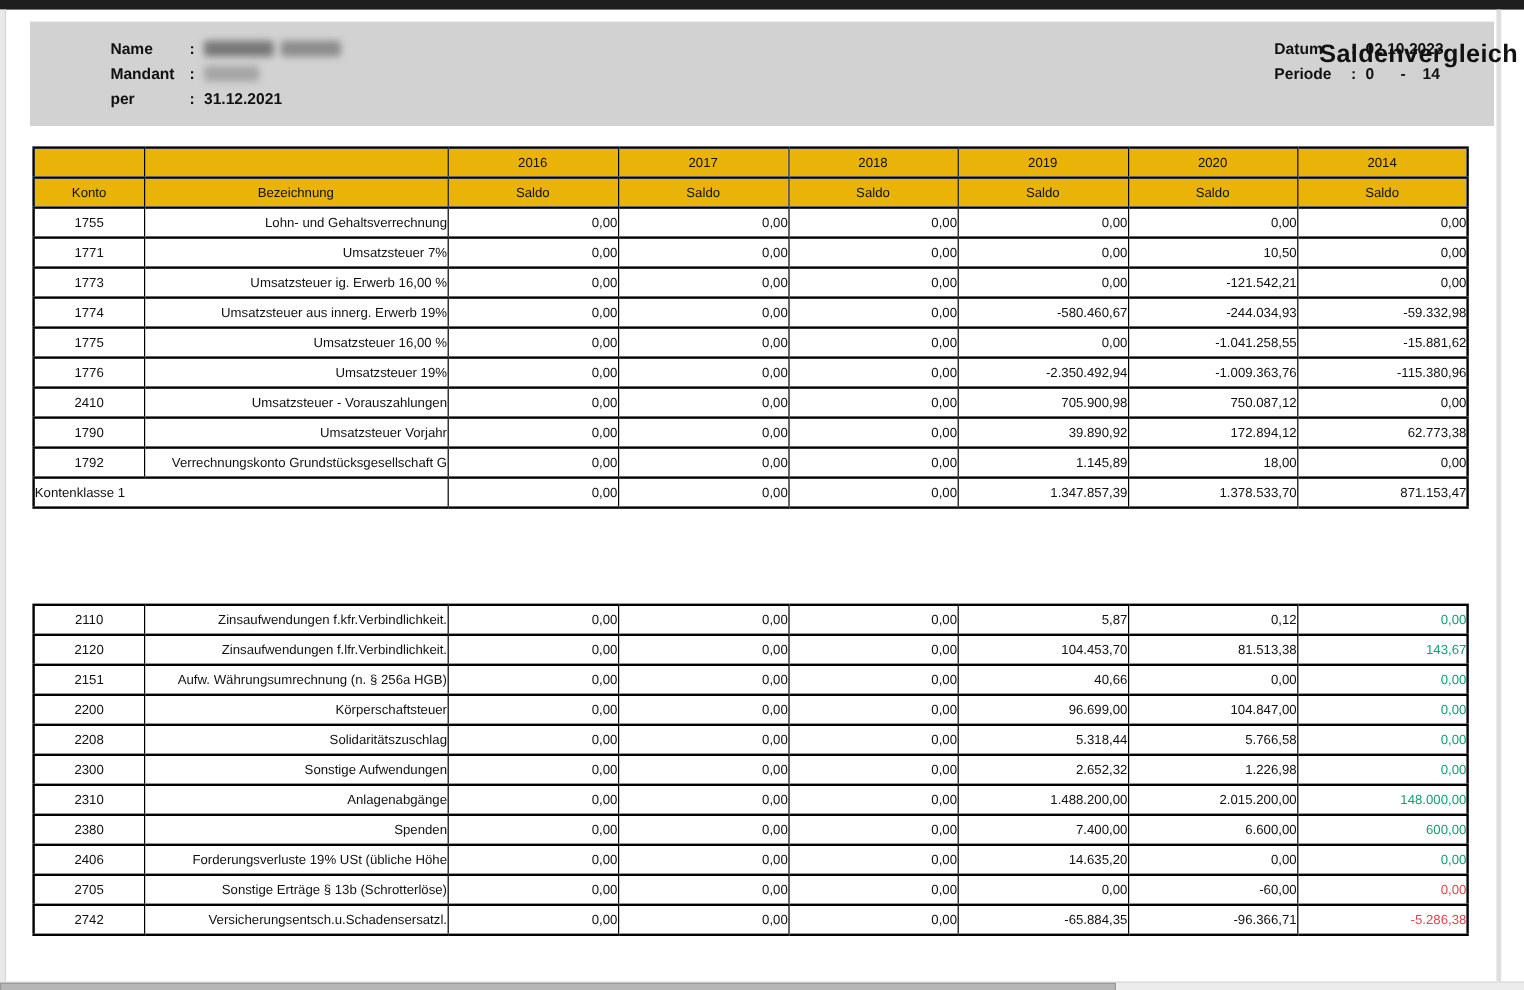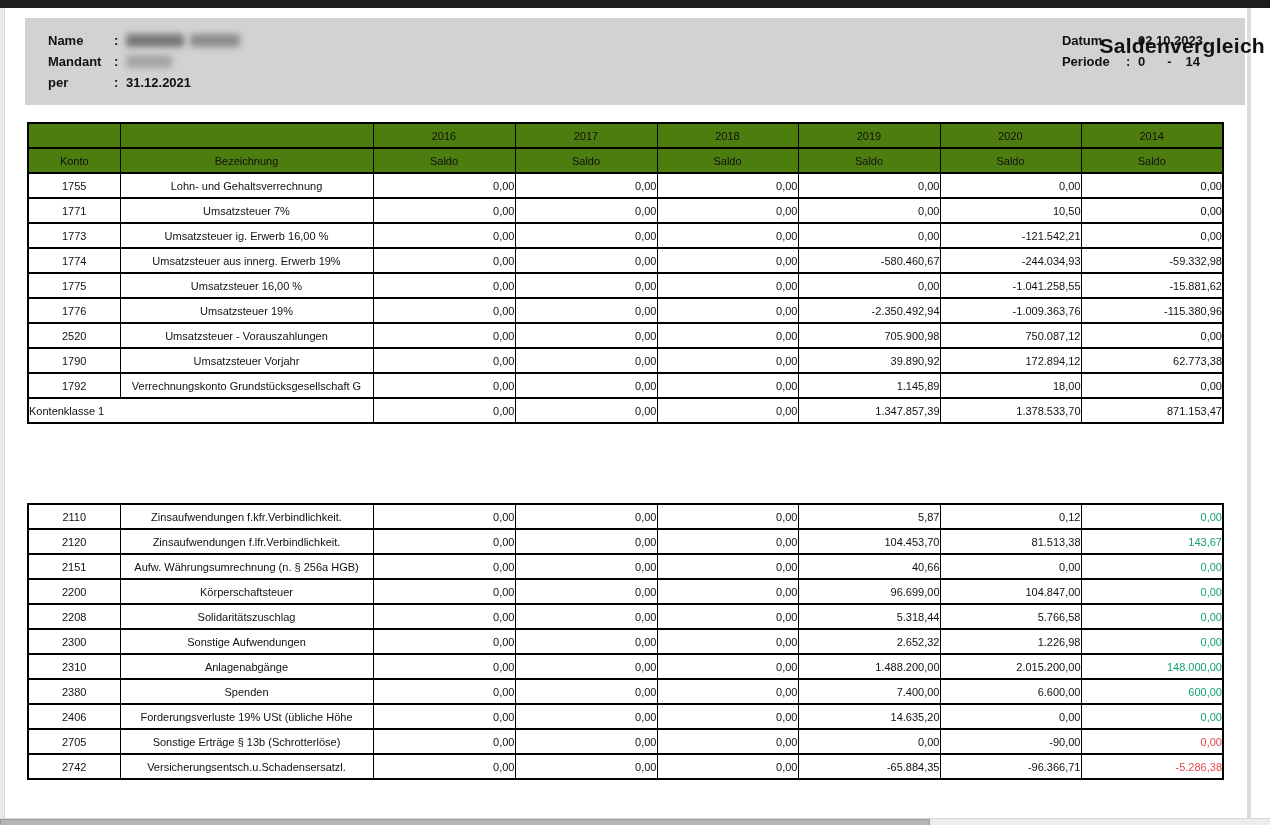--- a/index.html
+++ b/index.html
@@ -5,39 +5,39 @@
   html,body{margin:0;padding:0;width:1270px;height:825px;overflow:hidden;
     background:#ffffff;font-family:"Liberation Sans", sans-serif;color:#111;}
   .screen{position:relative;width:1270px;height:825px;background:#fff;}
   .topbar{position:absolute;left:0;top:0;width:1270px;height:8px;background:#1e1e1e;}
   .left-strip{position:absolute;left:0;top:8px;width:5px;height:817px;background:#e9e9e9;border-right:1px solid #d6d6d6;box-sizing:border-box;}
   .right-strip{position:absolute;left:1247px;top:8px;width:4px;height:810px;background:#dedede;}
   
   .band{position:absolute;left:25px;top:18px;width:1220px;height:87px;background:#d2d2d2;}
   .meta-left{position:absolute;left:23px;top:12px;font-size:13px;font-weight:bold;line-height:21px;}
   .meta-row{display:flex;align-items:center;height:21px;}
-  .meta-row .lbl{width:66px;}
+  .meta-row .lbl{width:66px;margin-left:44px;}
   .meta-row .colon{width:12px;}
   .redact{display:inline-block;height:13px;border-radius:3px;filter:blur(3px);}
   .redact.dark{background:#787878;}
   .redact.mid{background:#8c8c8c;}
   .redact.light{background:#a5a5a5;}
   .band-title{position:absolute;left:0;top:16px;width:1240px;text-align:right;
     font-size:21px;font-weight:bold;letter-spacing:.3px;}
   .meta-right{position:absolute;right:42px;top:12px;font-size:13px;font-weight:bold;line-height:22px;}
   .meta-right .meta-row .lbl{width:64px;}
   .periode-sep{display:inline-block;margin:0 14px 0 22px;}
   
   table.report{position:absolute;left:27px;width:1197px;border-collapse:collapse;table-layout:fixed;
     font-size:11px;background:#fff;border:2px solid #000;}
   table.report td, table.report th{border:1px solid #000;border-top-width:2px;border-bottom-width:2px;
     height:23px;padding:0;overflow:hidden;white-space:nowrap;font-weight:normal;box-sizing:content-box;}
-  table.report th{background:#4d7c0f;}
+  table.report th{background:#eab308;}
   td.konto{text-align:center;padding-right:8px;}
-  td.bez{text-align:center;padding-left:4px;}
+  td.bez{text-align:right;padding-left:4px;}
   td.num{text-align:right;padding-right:6px;}
   td.sumlabel{text-align:left;}
   #table1{top:122px;}
   #table2{top:503px;}
   .val-green{color:#14a077;}
   .val-red{color:#e0474d;}
   
   .hscroll{position:absolute;left:0;top:818px;width:1270px;height:7px;background:#ececec;border-top:1px solid #d8d8d8;box-sizing:border-box;}
   .hscroll-thumb{position:absolute;left:0;top:0;height:7px;width:930px;background:#b6b6b6;border:1px solid #9a9a9a;box-sizing:border-box;}
 </style>
@@ -175,21 +175,21 @@
           <td class="konto">1776</td>
           <td class="bez">Umsatzsteuer 19%</td>
           <td class="num">0,00</td>
           <td class="num">0,00</td>
           <td class="num">0,00</td>
           <td class="num">-2.350.492,94</td>
           <td class="num">-1.009.363,76</td>
           <td class="num">-115.380,96</td>
         </tr>
         <tr>
-          <td class="konto">2520</td>
+          <td class="konto">2410</td>
           <td class="bez">Umsatzsteuer - Vorauszahlungen</td>
           <td class="num">0,00</td>
           <td class="num">0,00</td>
           <td class="num">0,00</td>
           <td class="num">705.900,98</td>
           <td class="num">750.087,12</td>
           <td class="num">0,00</td>
         </tr>
         <tr>
           <td class="konto">1790</td>
@@ -325,21 +325,21 @@
           <td class="num">0,00</td>
           <td class="num val-green">0,00</td>
         </tr>
         <tr>
           <td class="konto">2705</td>
           <td class="bez">Sonstige Erträge § 13b (Schrotterlöse)</td>
           <td class="num">0,00</td>
           <td class="num">0,00</td>
           <td class="num">0,00</td>
           <td class="num">0,00</td>
-          <td class="num">-90,00</td>
+          <td class="num">-60,00</td>
           <td class="num val-red">0,00</td>
         </tr>
         <tr>
           <td class="konto">2742</td>
           <td class="bez">Versicherungsentsch.u.Schadensersatzl.</td>
           <td class="num">0,00</td>
           <td class="num">0,00</td>
           <td class="num">0,00</td>
           <td class="num">-65.884,35</td>
           <td class="num">-96.366,71</td>

